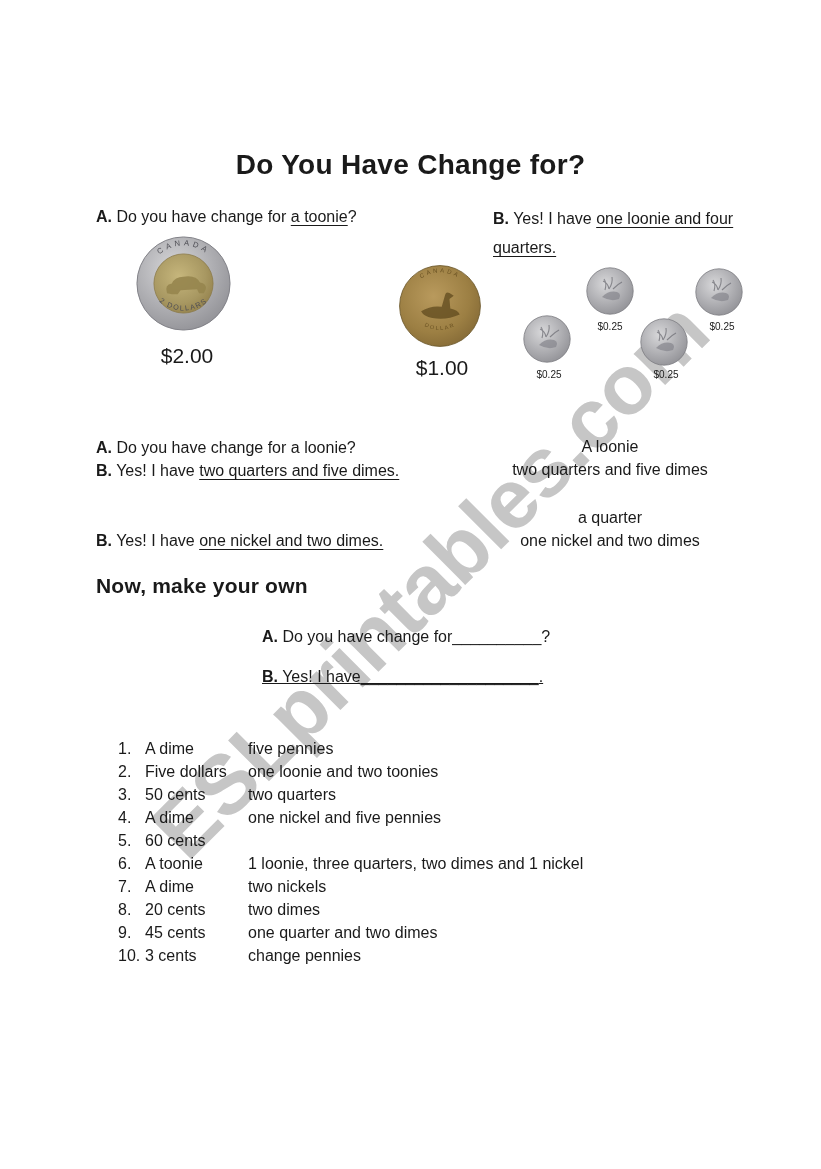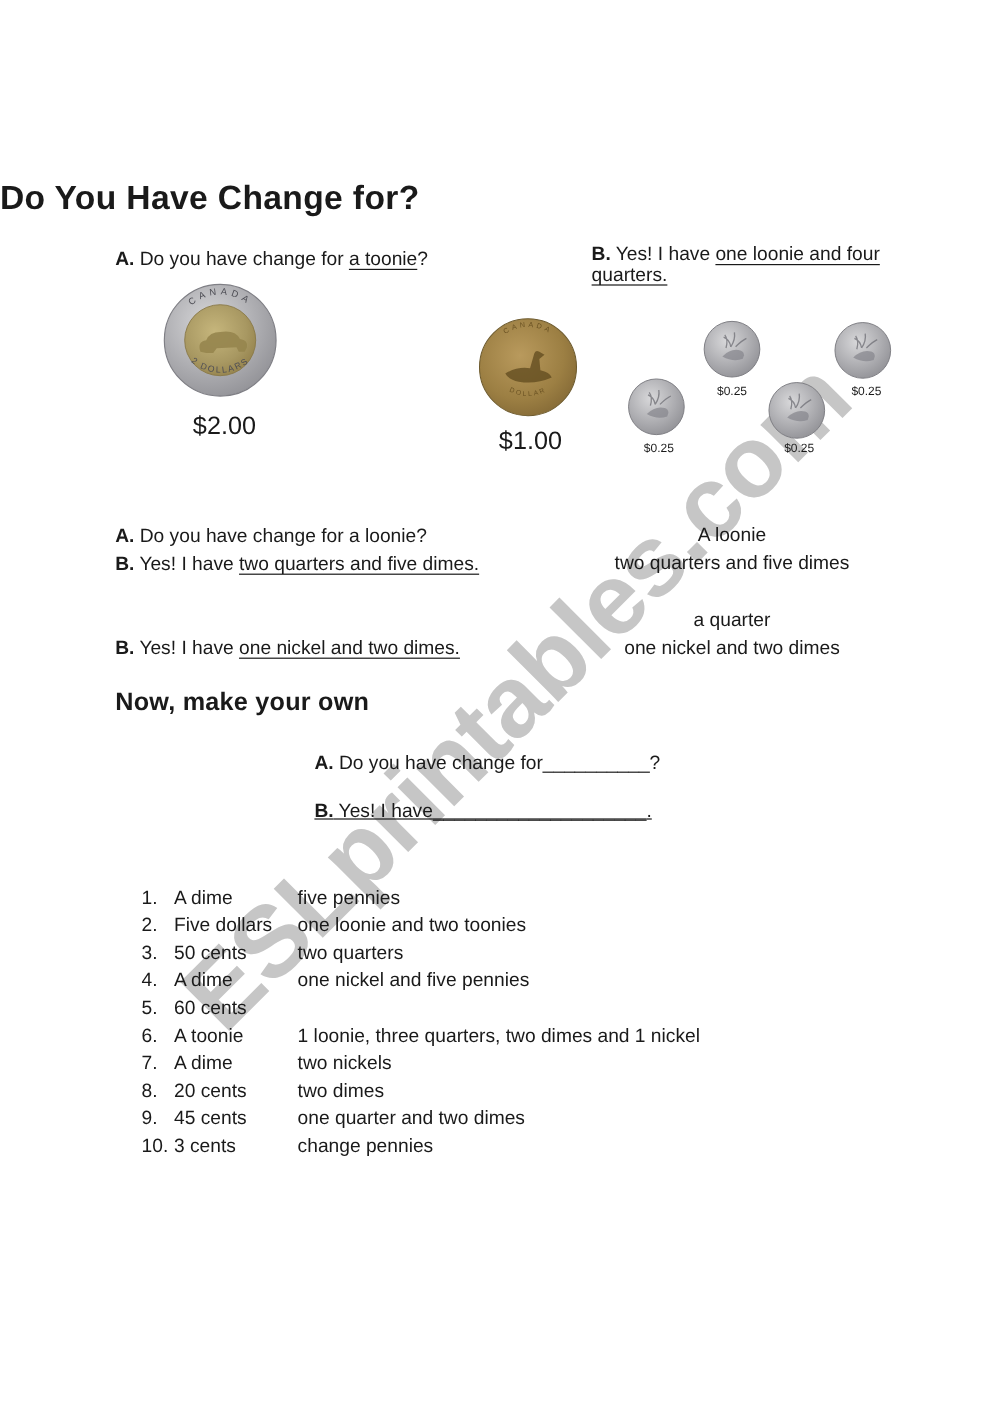--- a/index.html
+++ b/index.html
@@ -1,25 +1,25 @@
 <!DOCTYPE html>
 <html><head>
 <meta charset="utf-8">
 <style>
   html,body{margin:0;padding:0;background:#ffffff;}
   .page{
     position:relative;width:821px;height:1169px;background:#ffffff;
     font-family:"Liberation Sans",sans-serif;color:#1a1a1a;overflow:hidden;
   }
   .title{
-    position:absolute;left:0;top:149px;width:821px;margin:0;text-align:left;
+    position:absolute;left:0;top:149px;width:821px;margin:0;text-align:center;
     font-size:28px;font-weight:bold;letter-spacing:.3px;z-index:2;
   }
   .line{position:absolute;font-size:16px;white-space:nowrap;z-index:2;line-height:22px;}
-  .wrapb{white-space:normal;width:242px;line-height:17px;}
+  .wrapb{white-space:normal;width:242px;line-height:29px;}
   .bold{font-weight:bold;}
   .u{text-decoration:underline;text-underline-offset:3px;}
   .side{position:absolute;left:501px;width:218px;text-align:center;font-size:16px;z-index:2;}
   .coin{position:absolute;line-height:0;z-index:2;}
   .coinlabel{position:absolute;text-align:center;z-index:2;}
   .l-big{font-size:21px;width:120px;}
   .l-small{font-size:10px;width:70px;}
   .heading{position:absolute;left:96px;top:574px;margin:0;font-size:21px;font-weight:bold;letter-spacing:.2px;z-index:2;text-align:center;}
   .ex{position:absolute;left:118px;top:740px;z-index:2;}
   .ex-row{display:grid;grid-template-columns:27px 103px auto;height:23px;font-size:16px;}

